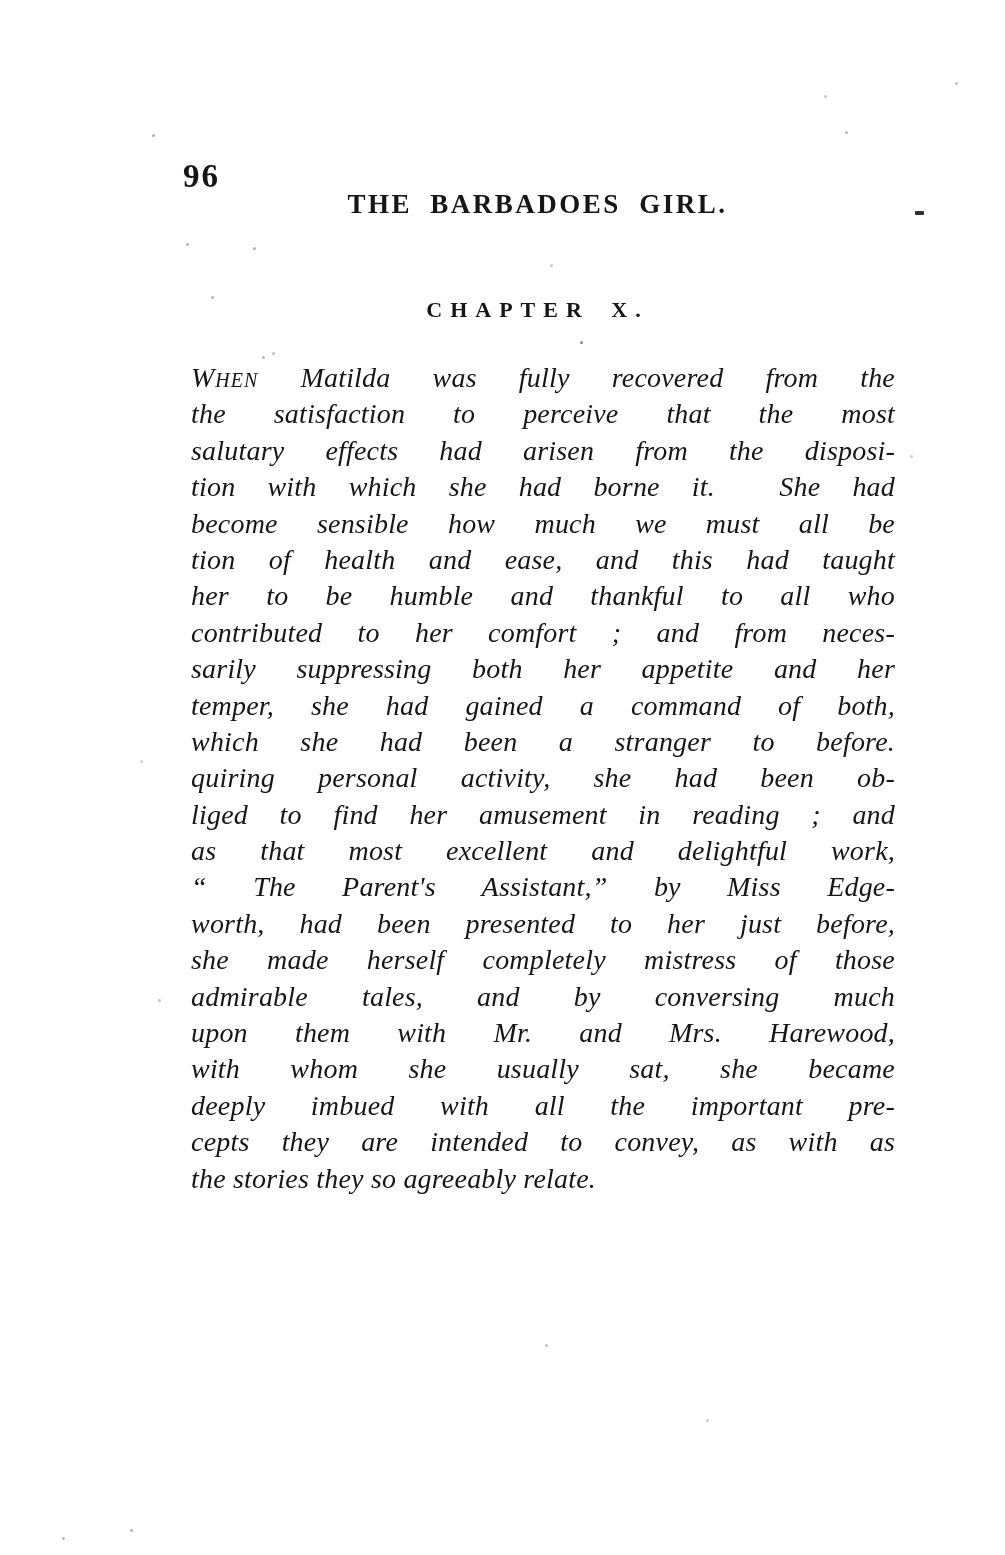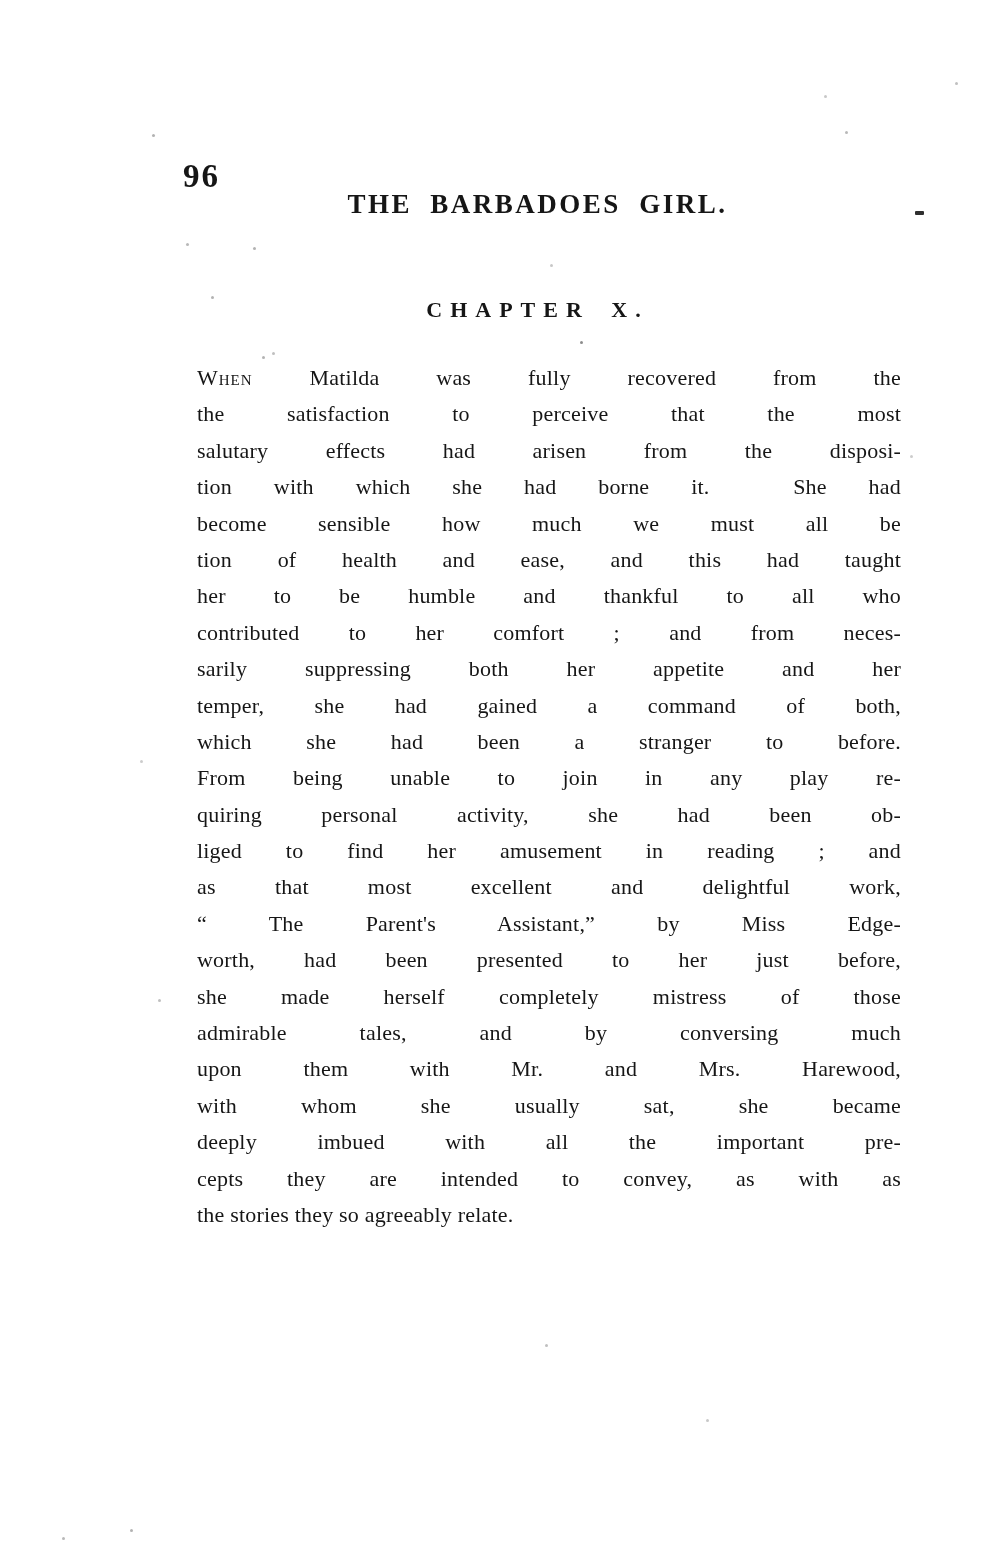--- a/index.html
+++ b/index.html
@@ -53,25 +53,26 @@
     font-size: 22px;
     font-weight: 600;
     letter-spacing: 8px;
     word-spacing: 8px;
     white-space: nowrap;
   }
   
   .body-text {
     position: absolute;
     top: 360px;
-    left: 197px;
+    left: 191px;
     width: 704px;
-    font-size: 22px;
+    font-size: 28px;
     line-height: 36.4px;
     letter-spacing: 0.2px;
+    font-style: italic;
   }
   .line {
     text-align: justify;
     text-align-last: justify;
     text-justify: inter-word;
     height: 36.4px;
     overflow: visible;
     white-space: nowrap;
   }
   .line.last { text-align-last: left; }
@@ -134,21 +135,20 @@
         <div class="line">the satisfaction to perceive that the most</div>
         <div class="line">salutary effects had arisen from the disposi-</div>
         <div class="line">tion with which she had borne it.&nbsp; She had</div>
         <div class="line">become sensible how much we must all be</div>
         <div class="line">tion of health and ease, and this had taught</div>
         <div class="line">her to be humble and thankful to all who</div>
         <div class="line">contributed to her comfort ; and from neces-</div>
         <div class="line">sarily suppressing both her appetite and her</div>
         <div class="line">temper, she had gained a command of both,</div>
         <div class="line">which she had been a stranger to before.</div>
-        <div class="line">From being unable to join in any play re-</div>
         <div class="line">quiring personal activity, she had been ob-</div>
         <div class="line">liged to find her amusement in reading ; and</div>
         <div class="line">as that most excellent and delightful work,</div>
         <div class="line">“ The Parent's Assistant,” by Miss Edge-</div>
         <div class="line">worth, had been presented to her just before,</div>
         <div class="line">she made herself completely mistress of those</div>
         <div class="line">admirable tales, and by conversing much</div>
         <div class="line">upon them with Mr. and Mrs. Harewood,</div>
         <div class="line">with whom she usually sat, she became</div>
         <div class="line">deeply imbued with all the important pre-</div>

